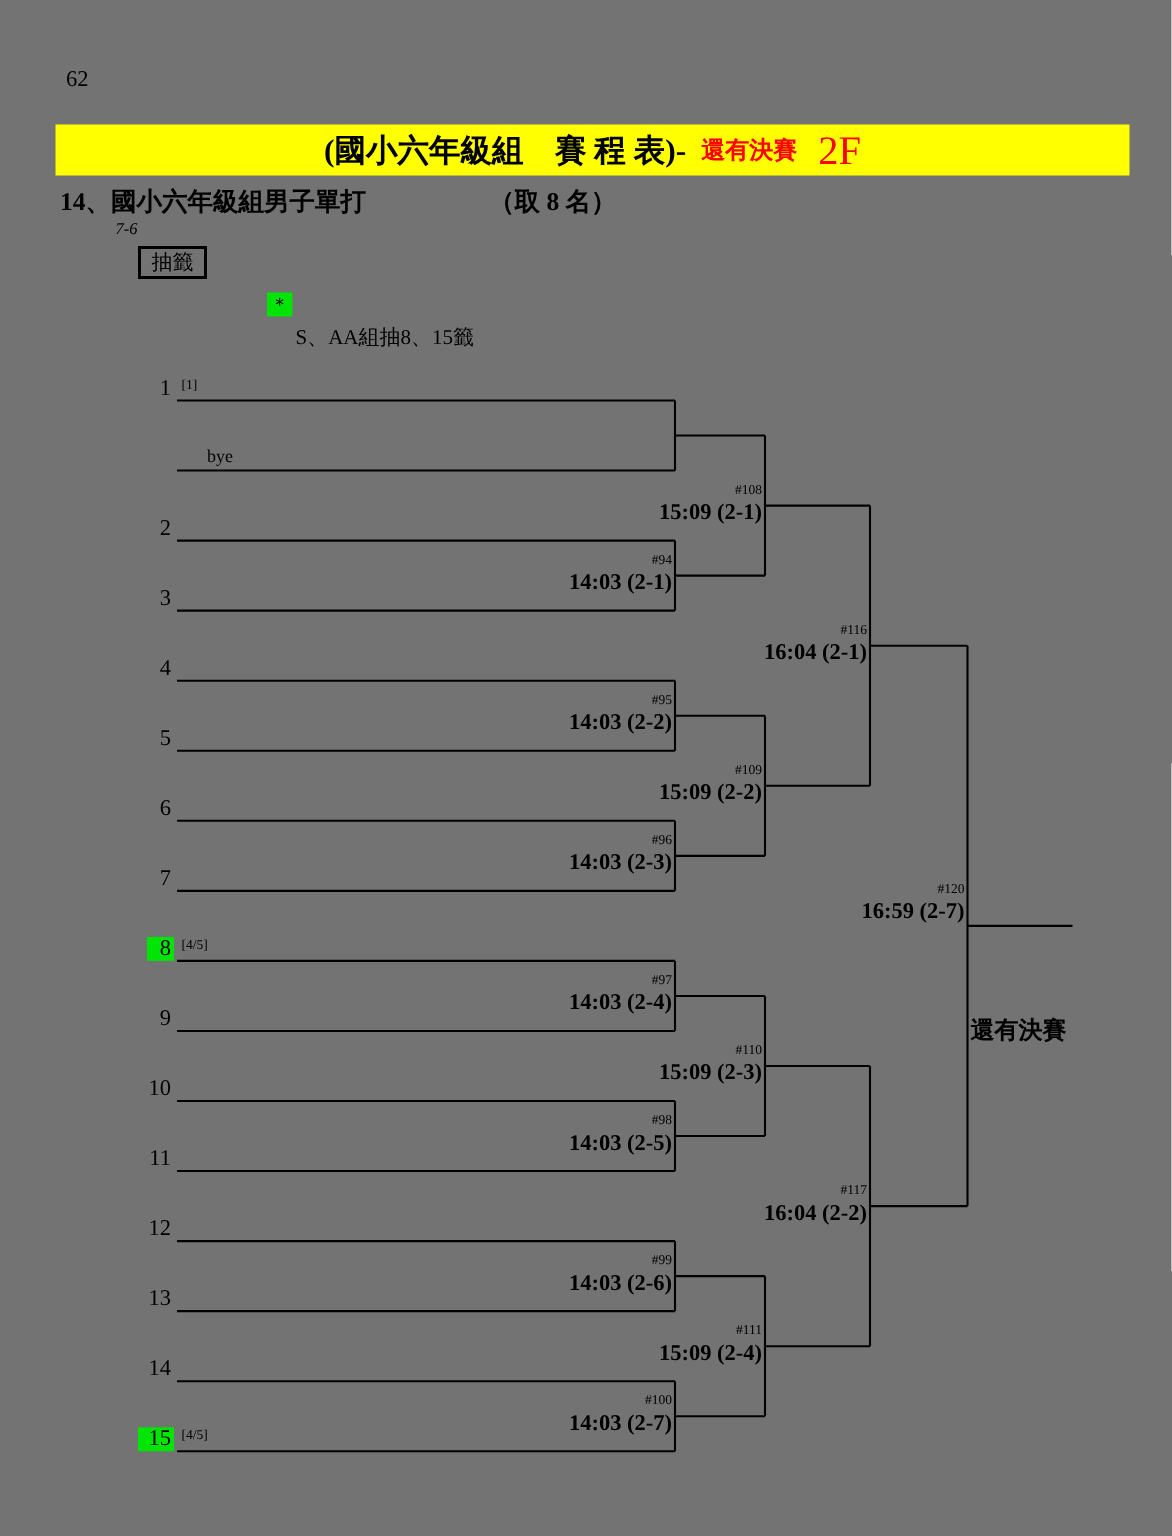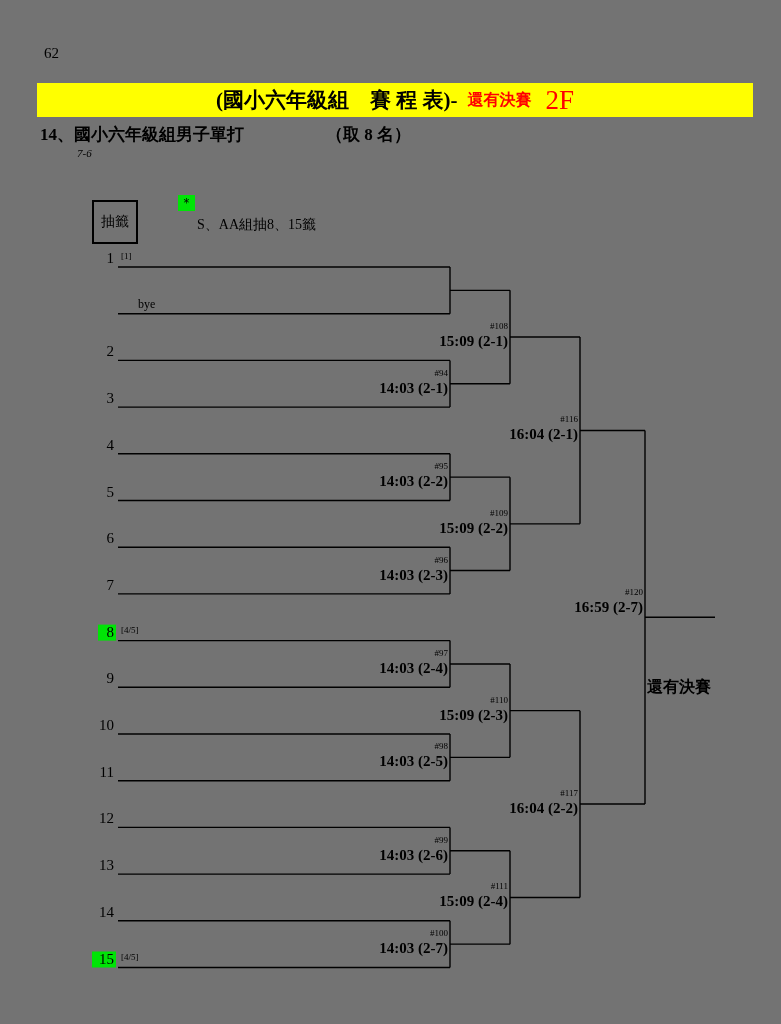--- a/index.html
+++ b/index.html
@@ -20,21 +20,21 @@
     display:flex;align-items:center;justify-content:center;
   }
   .banner-title{font-size:21px;font-weight:bold;}
   .banner-venue{font-size:16px;font-weight:bold;color:var(--accent,#ff0000);margin-left:10px;}
   .banner-floor{font-size:27px;color:var(--accent,#ff0000);margin-left:14px;line-height:1;}
   .event-heading{left:40px;top:123px;font-size:17px;font-weight:bold;}
   .event-quota{left:326px;top:123px;font-size:17px;font-weight:bold;}
   .event-code{left:77px;top:147px;font-size:11px;font-style:italic;}
   .draw-box{
     left:92px;top:164px;font-size:14px;
-    border:2px solid #000;padding:11px 7px;margin-top:36px;
+    border:2px solid #000;padding:0 7px;
   }
   .draw-note{left:155px;top:168px;font-size:14px;}
   .seed-mark{
     left:178px;top:195px;font-size:13px;
     background:var(--hl,#00e406);padding:0 2px;line-height:16px;
   }
   .seed-note{left:197px;top:195px;font-size:14px;margin-top:21px;}
   .final-note{left:647px;top:645px;font-size:16px;font-weight:bold;margin-top:32px;}
   svg.bracket{position:absolute;left:0;top:0;}
 </style>

